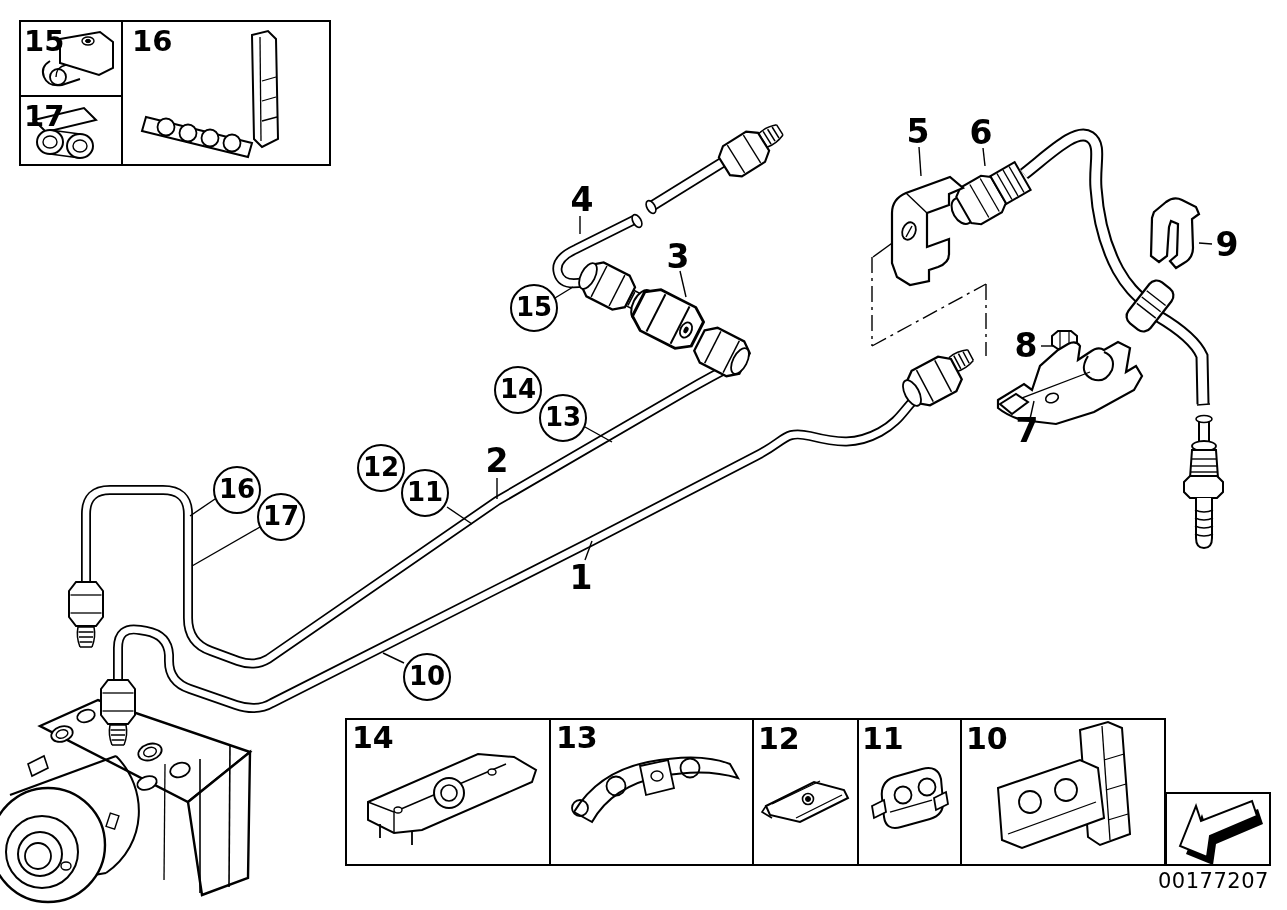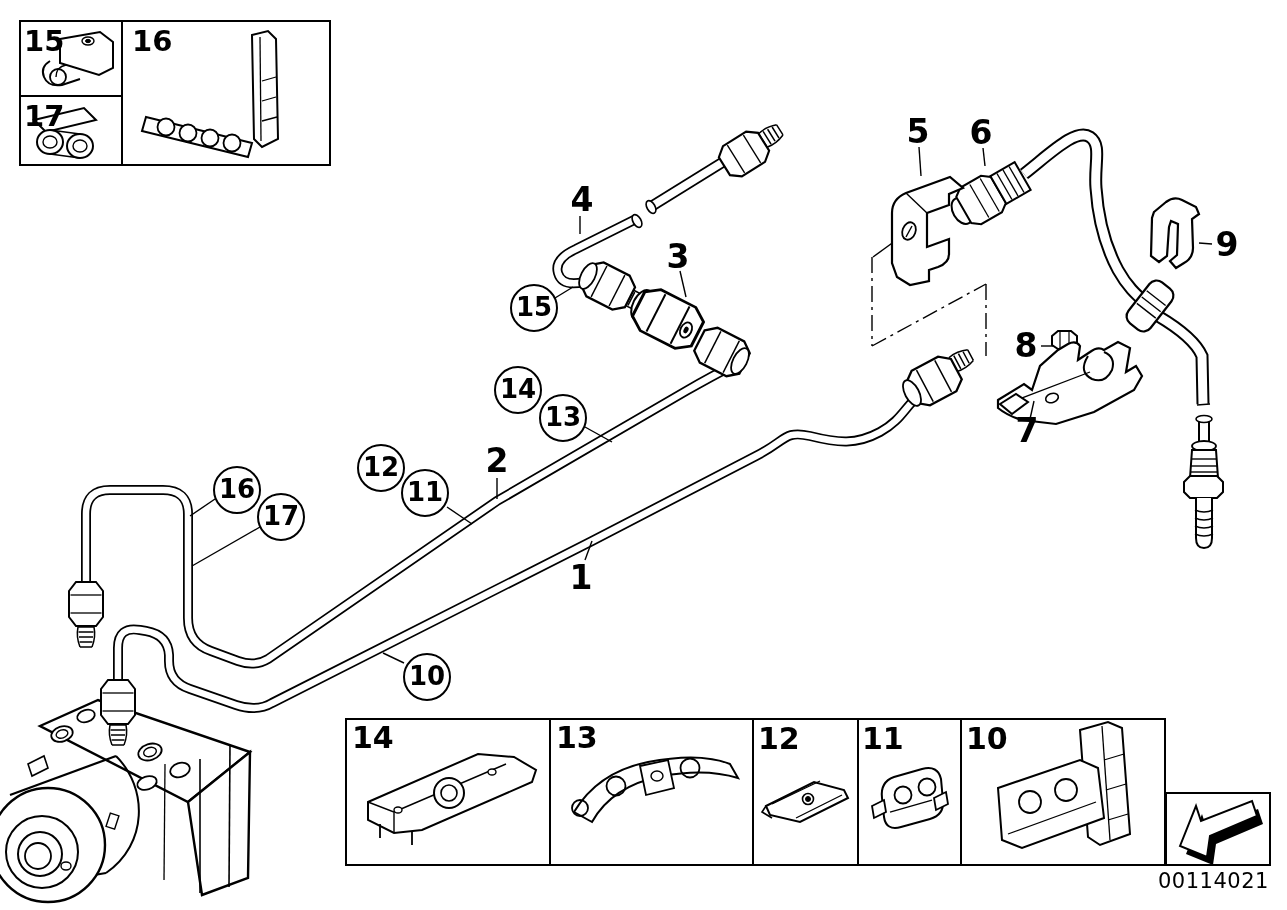--- a/index.html
+++ b/index.html
@@ -341,15 +341,15 @@
 <div class="lt" style="left:24px;top:24px">15</div>
 <div class="lt" style="left:24px;top:99px">17</div>
 <div class="lt" style="left:132px;top:24px">16</div>
 
 <div class="lb" style="left:352px;top:720px">14</div>
 <div class="lb" style="left:556px;top:720px">13</div>
 <div class="lb" style="left:758px;top:721px">12</div>
 <div class="lb" style="left:862px;top:721px">11</div>
 <div class="lb" style="left:966px;top:721px">10</div>
 
-<div class="docnum">00114021</div>
+<div class="docnum">00177207</div>
 
 </div>
 
 </body></html>

